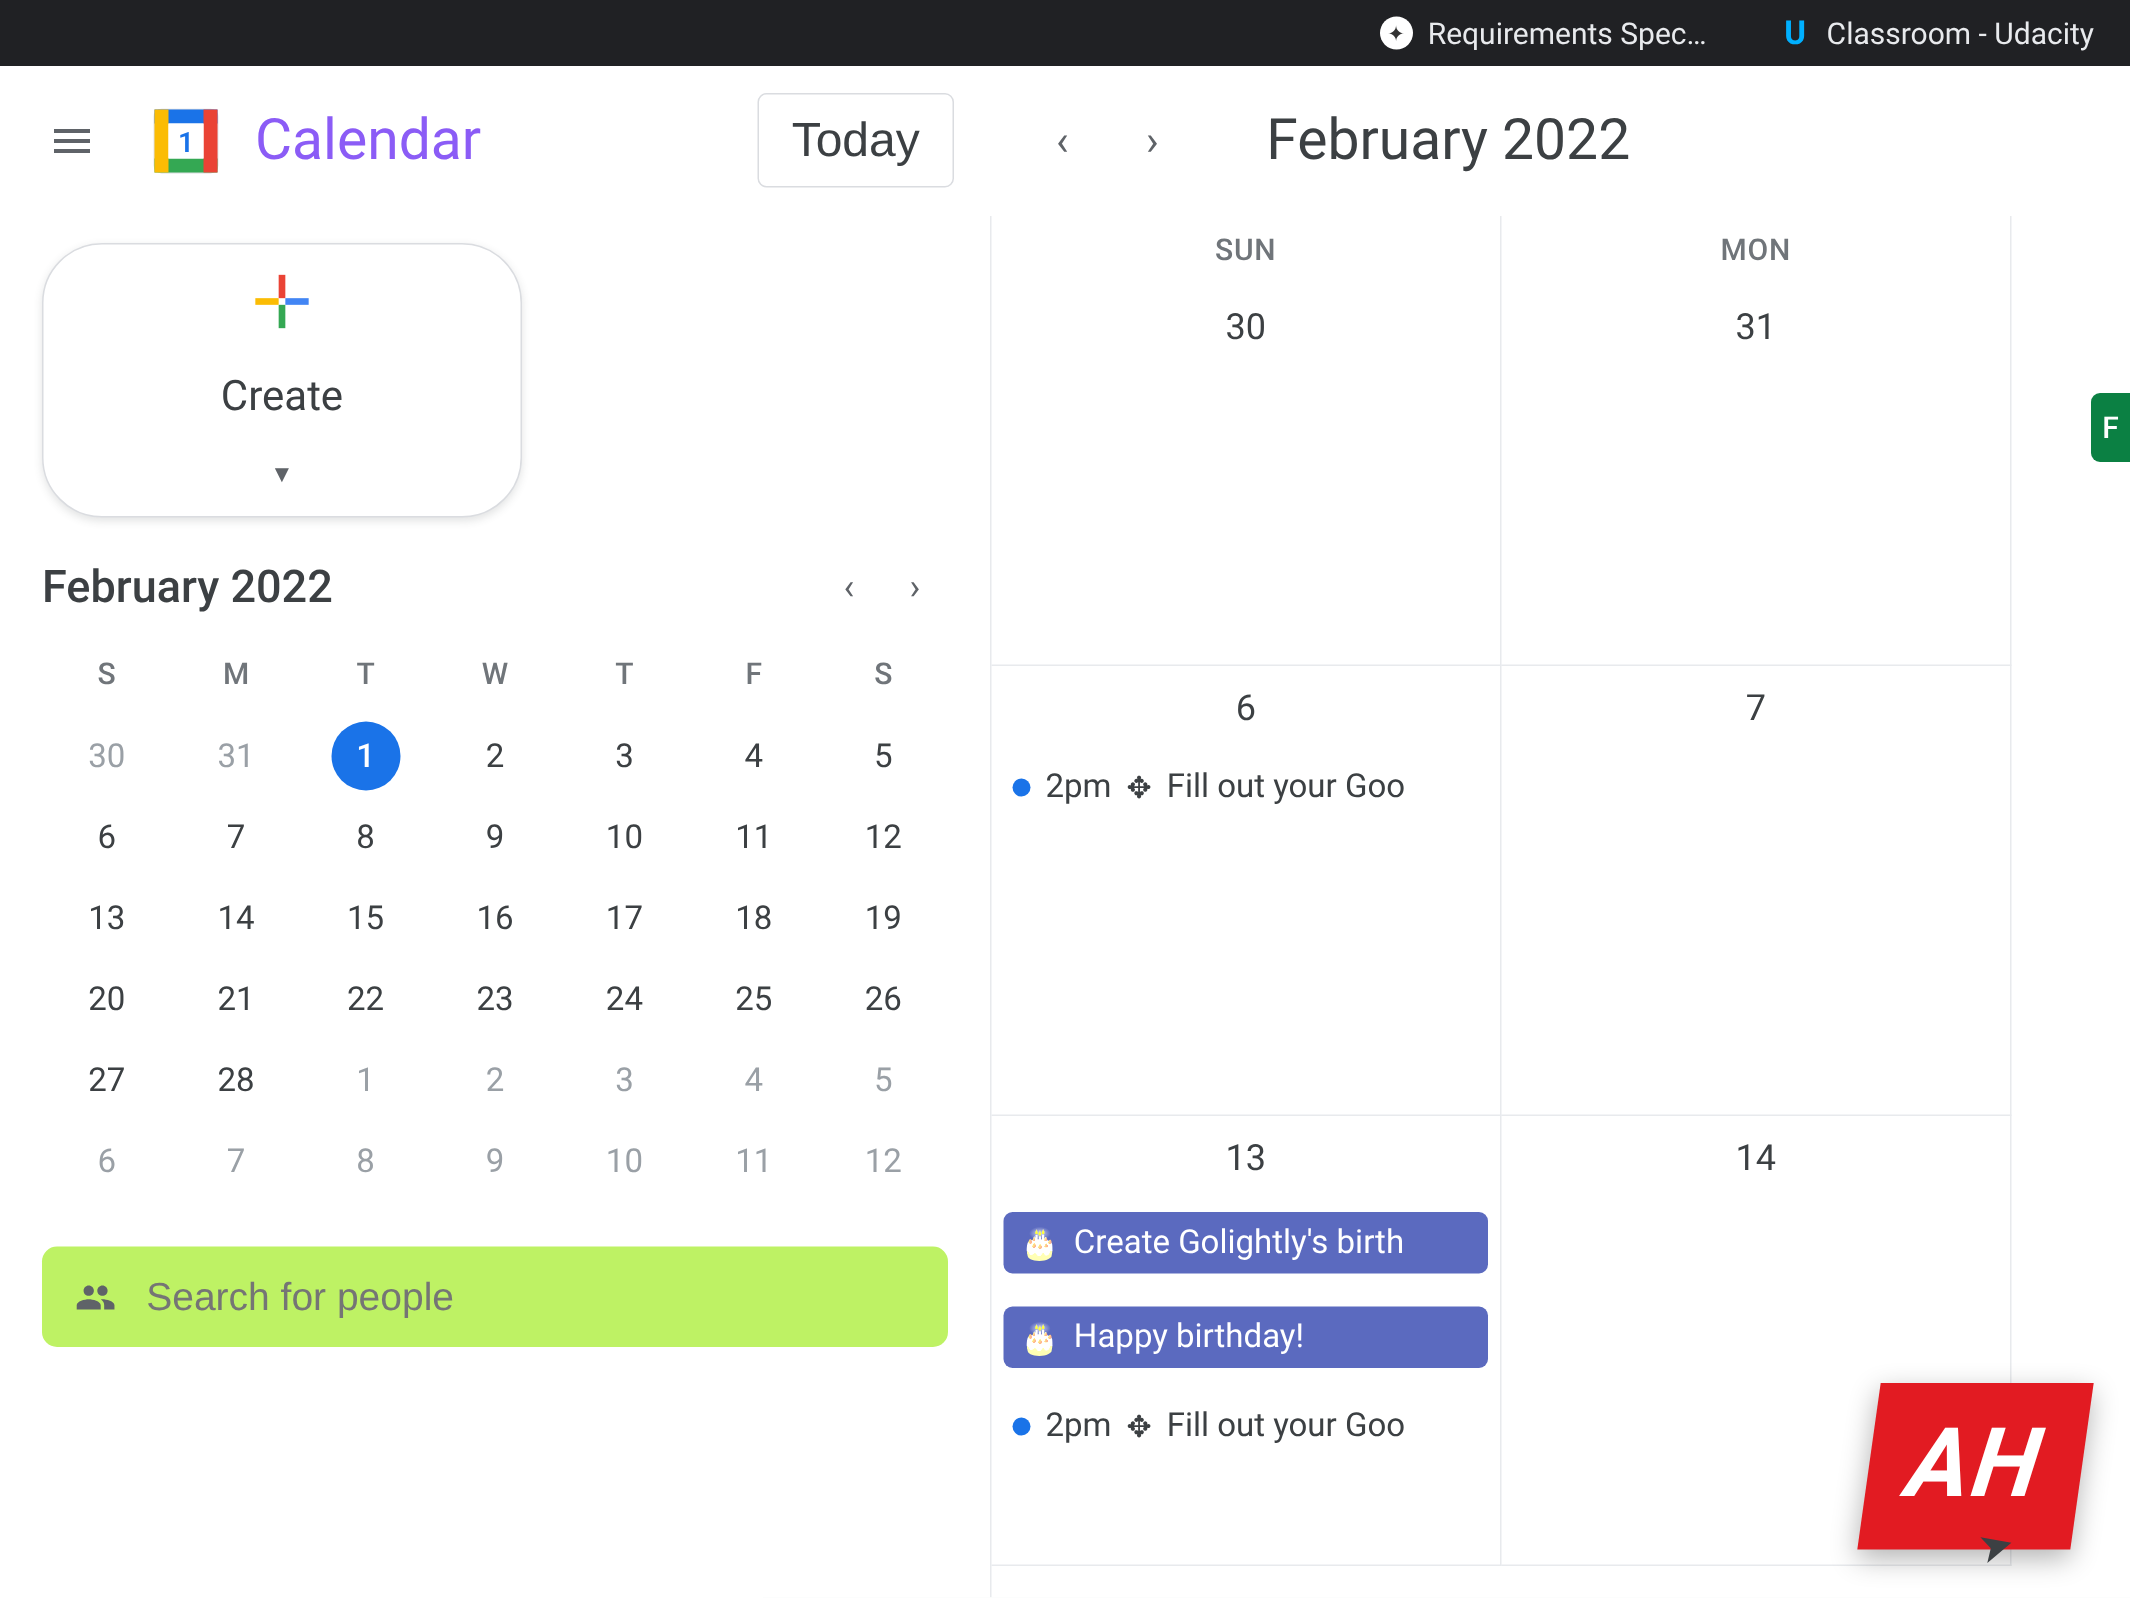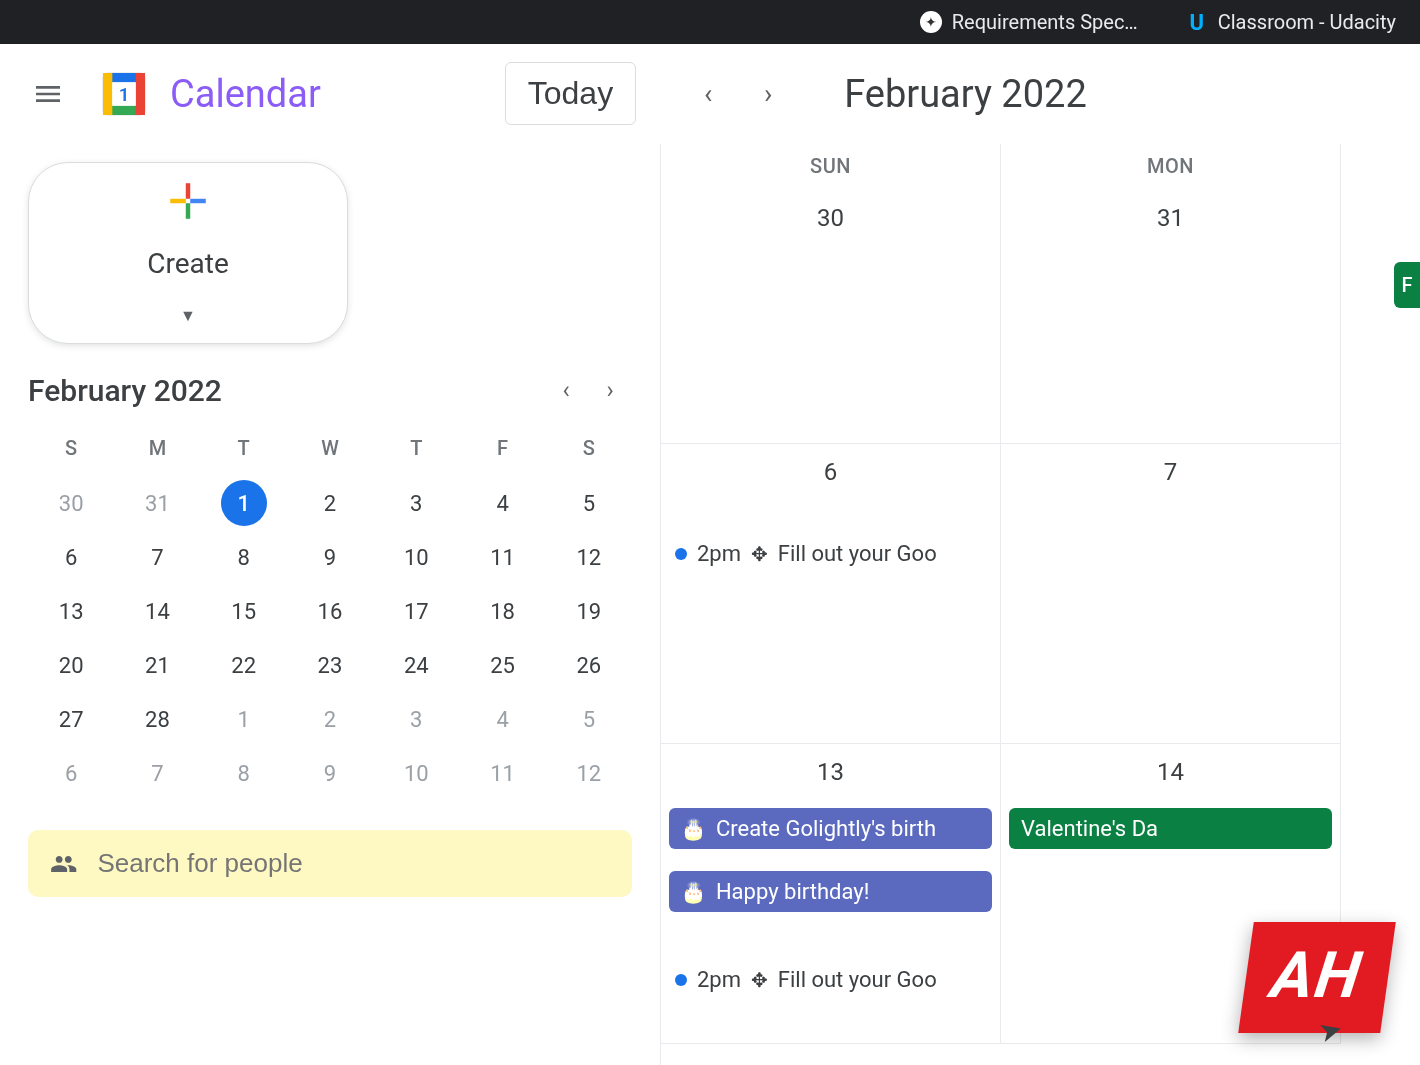--- a/index.html
+++ b/index.html
@@ -85,21 +85,21 @@
   .mini-cal-title { font-size: 30px; font-weight: 500; color:#3c4043; flex:1; }
   .mini-nav { width:44px; height:44px; display:flex; align-items:center; justify-content:center; cursor:pointer; border-radius:50%; color:#5f6368; font-size:24px; }
   .mini-grid { display:grid; grid-template-columns: repeat(7, 1fr); gap: 8px 0; text-align:center; }
   .mini-dow { color:#70757a; font-size:20px; font-weight:500; padding: 6px 0 12px; }
   .mini-day { font-size: 22px; color:#3c4043; padding: 10px 0; cursor:pointer; border-radius:50%; width:46px; height:46px; margin:0 auto; display:flex; align-items:center; justify-content:center; }
   .mini-day.muted { color:#9aa0a6; }
   .mini-day.today { background:#1a73e8; color:#fff; font-weight:500; }
 
   .search-people {
     display:flex; align-items:center; gap:20px;
-    background:#fef9c3; border-radius:10px; padding: 18px 22px; margin-top: 10px;
+    background:#bef264; border-radius:10px; padding: 18px 22px; margin-top: 10px;
   }
   .people-icon { color:#5f6368; }
   .search-input {
     border:none; background:transparent; font-size:26px; color:#5f6368; outline:none; width:100%;
   }
 
   .main-grid {
     flex:1; display:grid;
     grid-template-columns: 340px 340px;
     grid-auto-rows: 300px;
@@ -108,21 +108,21 @@
   }
   .cell {
     border-right: 1px solid #e8eaed;
     border-bottom: 1px solid #e8eaed;
     padding: 10px 8px 6px;
     display:flex; flex-direction:column; gap:22px;
     overflow:hidden;
   }
   .dow { text-align:center; color:#70757a; font-size:20px; letter-spacing: .5px; font-weight:500; }
   .daynum { text-align:center; color:#3c4043; font-size:24px; margin-top:4px; }
-  .event-dot { display:flex; align-items:center; gap:10px; font-size:22px; color:#3c4043; padding:4px 6px; white-space:nowrap; overflow:hidden;margin-top:29px; }
+  .event-dot { display:flex; align-items:center; gap:10px; font-size:22px; color:#3c4043; padding:4px 6px; white-space:nowrap; overflow:hidden; }
   .dot { width:12px; height:12px; border-radius:50%; flex-shrink:0; }
   .dot-blue { background:#1a73e8; }
   .cursor-icon { font-size:20px; }
   .event-chip { border-radius:6px; color:#fff; font-size:22px; padding:8px 12px; display:flex; align-items:center; gap:10px; white-space:nowrap; overflow:hidden; }
   .chip-blue { background:#5b6abf; }
   .chip-green { background:#0b8043; }
   .cake-icon { font-size:20px; filter: brightness(2); }
 
   .green-slice {
     position:absolute; right:0; top:118px; width:26px; height:46px;
@@ -302,22 +302,19 @@
           </div>
           <div class="event-dot">
             <span class="dot dot-blue"></span>
             <span>2pm</span>
             <span class="cursor-icon">✥</span>
             <span>Fill out your Goo</span>
           </div>
         </div>
         <div class="cell">
           <div class="daynum">14</div>
-          <div class="event-chip chip-green">
-            <span>Valentine's Da</span>
-          </div>
         </div>
       </div>
   </div>
 </div>
 
 <div class="ah-badge">AH</div>
 <div class="mouse-cursor">➤</div>
 
 </body></html>

